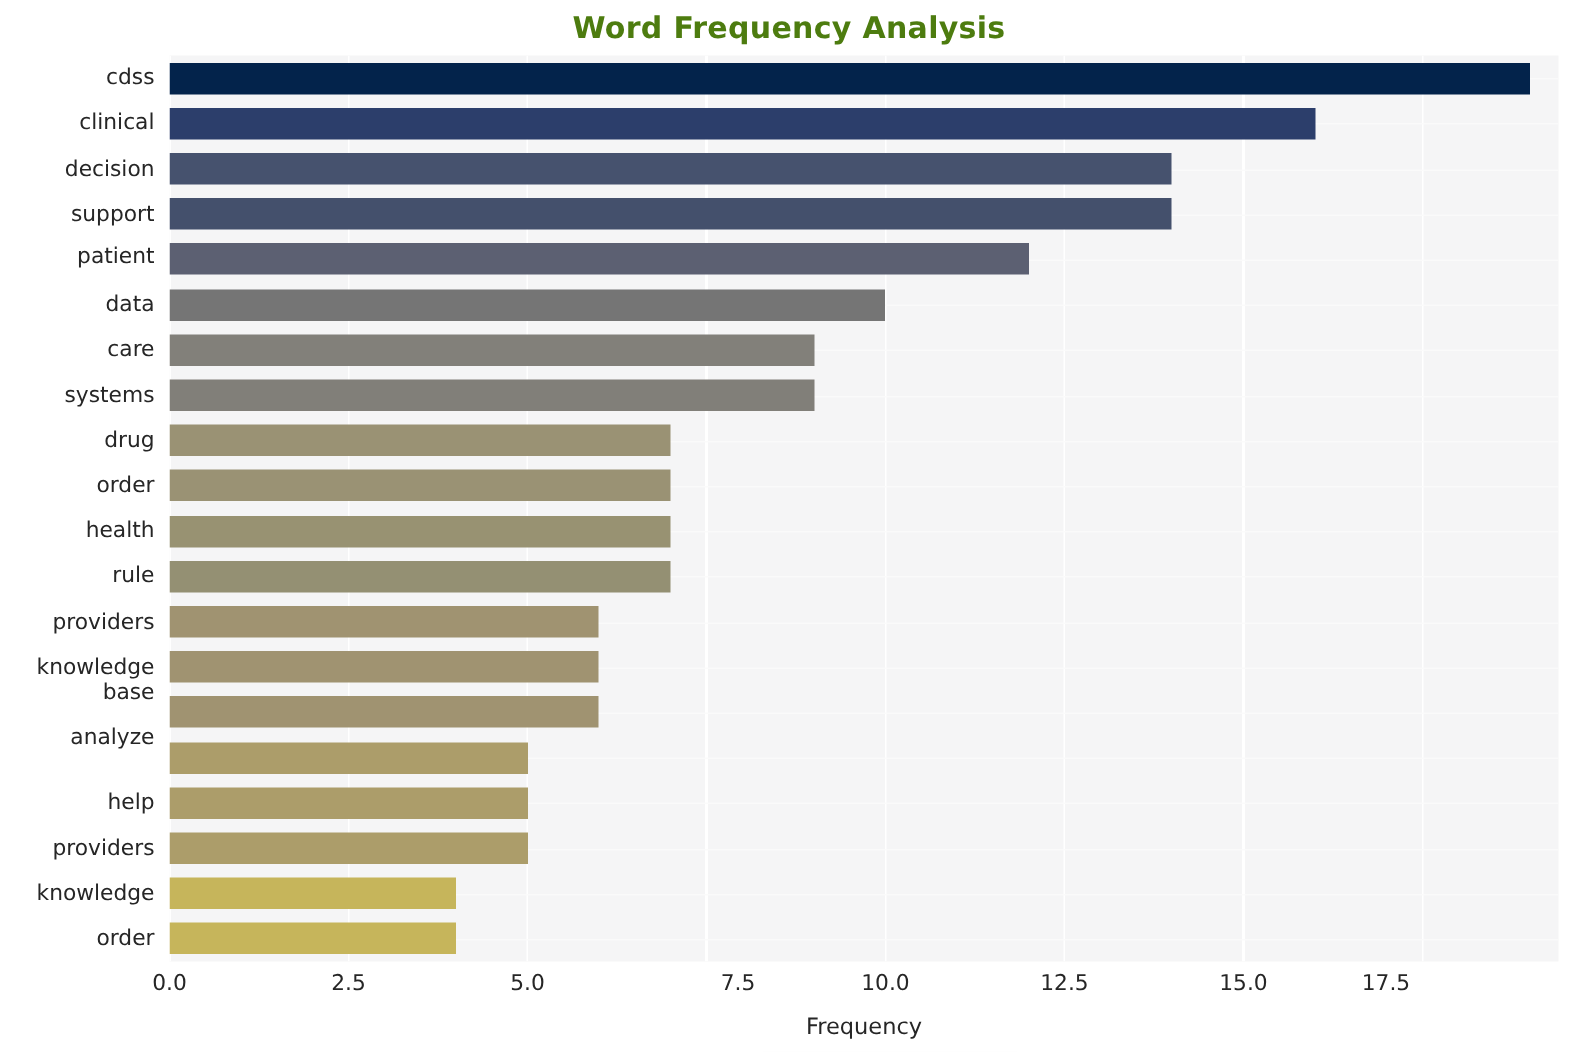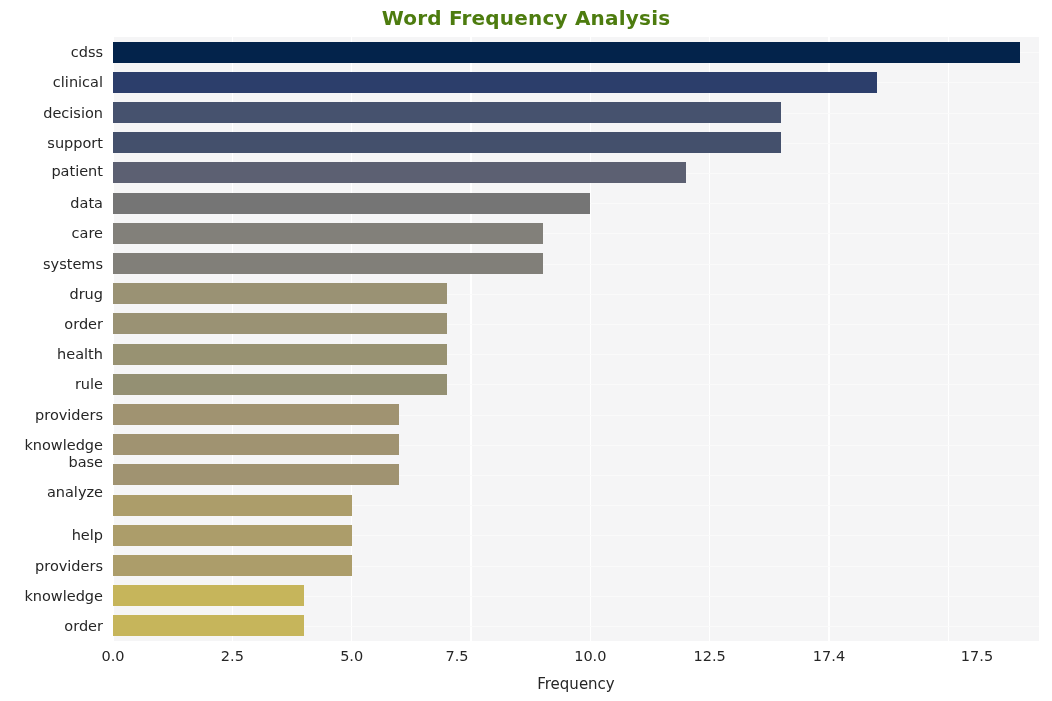--- a/index.html
+++ b/index.html
@@ -198,20 +198,20 @@
       <div class="bar" title="healthcare: 5" style="top: 518px; width: 238.66px; background: rgb(172, 157, 106);"></div>
       <div class="bar" title="management: 4" style="top: 548.2px; width: 190.928px; background: rgb(198, 181, 91);"></div>
       <div class="bar" title="test: 4" style="top: 578.4px; width: 190.928px; background: rgb(198, 181, 91);"></div>
     </div>
 
   <div id="x-axis">
     <div id="xlabel">Frequency</div>
   <div class="xtick" style="left: 0px;">0.0</div>
       <div class="xtick" style="left: 119.33px;">2.5</div>
       <div class="xtick" style="left: 238.66px;">5.0</div>
-      <div class="xtick" style="left: 344px;">7.5</div>
+      <div class="xtick" style="left: 379px;">7.5</div>
       <div class="xtick" style="left: 477.32px;">10.0</div>
       <div class="xtick" style="left: 596.649px;">12.5</div>
-      <div class="xtick" style="left: 715.979px;">17.4</div>
-      <div class="xtick" style="left: 864px;">17.5</div>
+      <div class="xtick" style="left: 715.979px;">15.0</div>
+      <div class="xtick" style="left: 811px;">17.5</div>
     </div>
 
 </div>
 
 </body></html>

